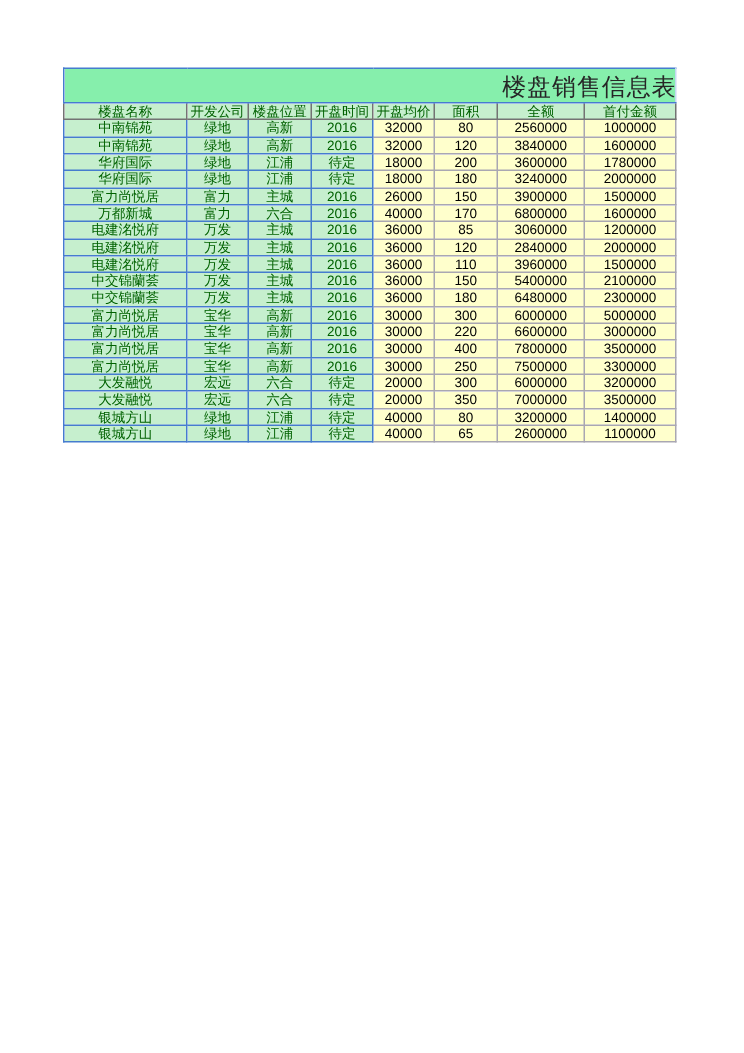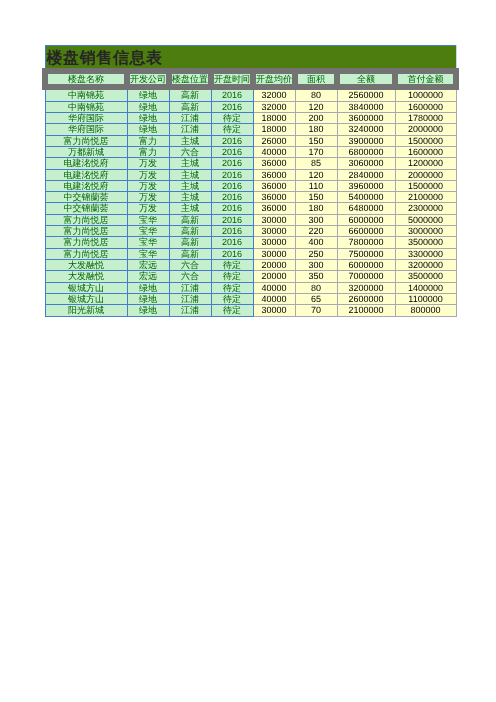--- a/index.html
+++ b/index.html
@@ -4,30 +4,30 @@
 <title>楼盘销售信息表</title>
 <style>
   html,body{margin:0;padding:0;background:#ffffff;}
   body{width:496px;height:702px;overflow:hidden;
        font-family:"Liberation Sans",sans-serif;
        text-rendering:geometricPrecision;-webkit-font-smoothing:antialiased;}
   #sheet{position:absolute;left:42px;top:45px;}
   table.grid{border-collapse:collapse;table-layout:fixed;border-spacing:0;}
   table.grid td{padding:0;margin:0;overflow:hidden;white-space:nowrap;}
   .title-row td{
-      height:22px;background:#4d7c0f;color:#262626;
-      font-size:16px;font-weight:bold;text-align:left;vertical-align:middle;
+      height:22px;background:#86efac;color:#262626;
+      font-size:16px;font-weight:normal;text-align:right;vertical-align:middle;
       border:1px solid #457cce;border-right-color:#c5d9f1;letter-spacing:0.6px;
   }
   .title-row .tt{display:inline-block;position:relative;top:1px;left:1px;}
   .hdr td{
       height:10.31px;background:#c6efce;color:#006100;
       font-size:9px;line-height:10.31px;font-weight:normal;
       text-align:center;vertical-align:middle;
-      border:6px solid #737373;
+      border:1px solid #737373;
   }
   .drow td{height:10.31px;font-size:9px;line-height:10.31px;
       text-align:center;vertical-align:middle;}
   .drow td.g{background:#c6efce;color:#006100;border:1px solid #457cce;}
   .drow td.y{background:#ffffcc;color:#000000;border:1px solid #a9a7b2;}
 </style>
 </head>
 <body>
 
 <div id="sheet">
@@ -239,25 +239,15 @@
       <tr class="drow">
         <td class="g">银城方山</td>
         <td class="g">绿地</td>
         <td class="g">江浦</td>
         <td class="g">待定</td>
         <td class="y">40000</td>
         <td class="y">65</td>
         <td class="y">2600000</td>
         <td class="y">1100000</td>
       </tr>
-      <tr class="drow">
-        <td class="g">阳光新城</td>
-        <td class="g">绿地</td>
-        <td class="g">江浦</td>
-        <td class="g">待定</td>
-        <td class="y">30000</td>
-        <td class="y">70</td>
-        <td class="y">2100000</td>
-        <td class="y">800000</td>
-      </tr>
     </tbody>
   </table>
 </div>
 
 </body></html>

